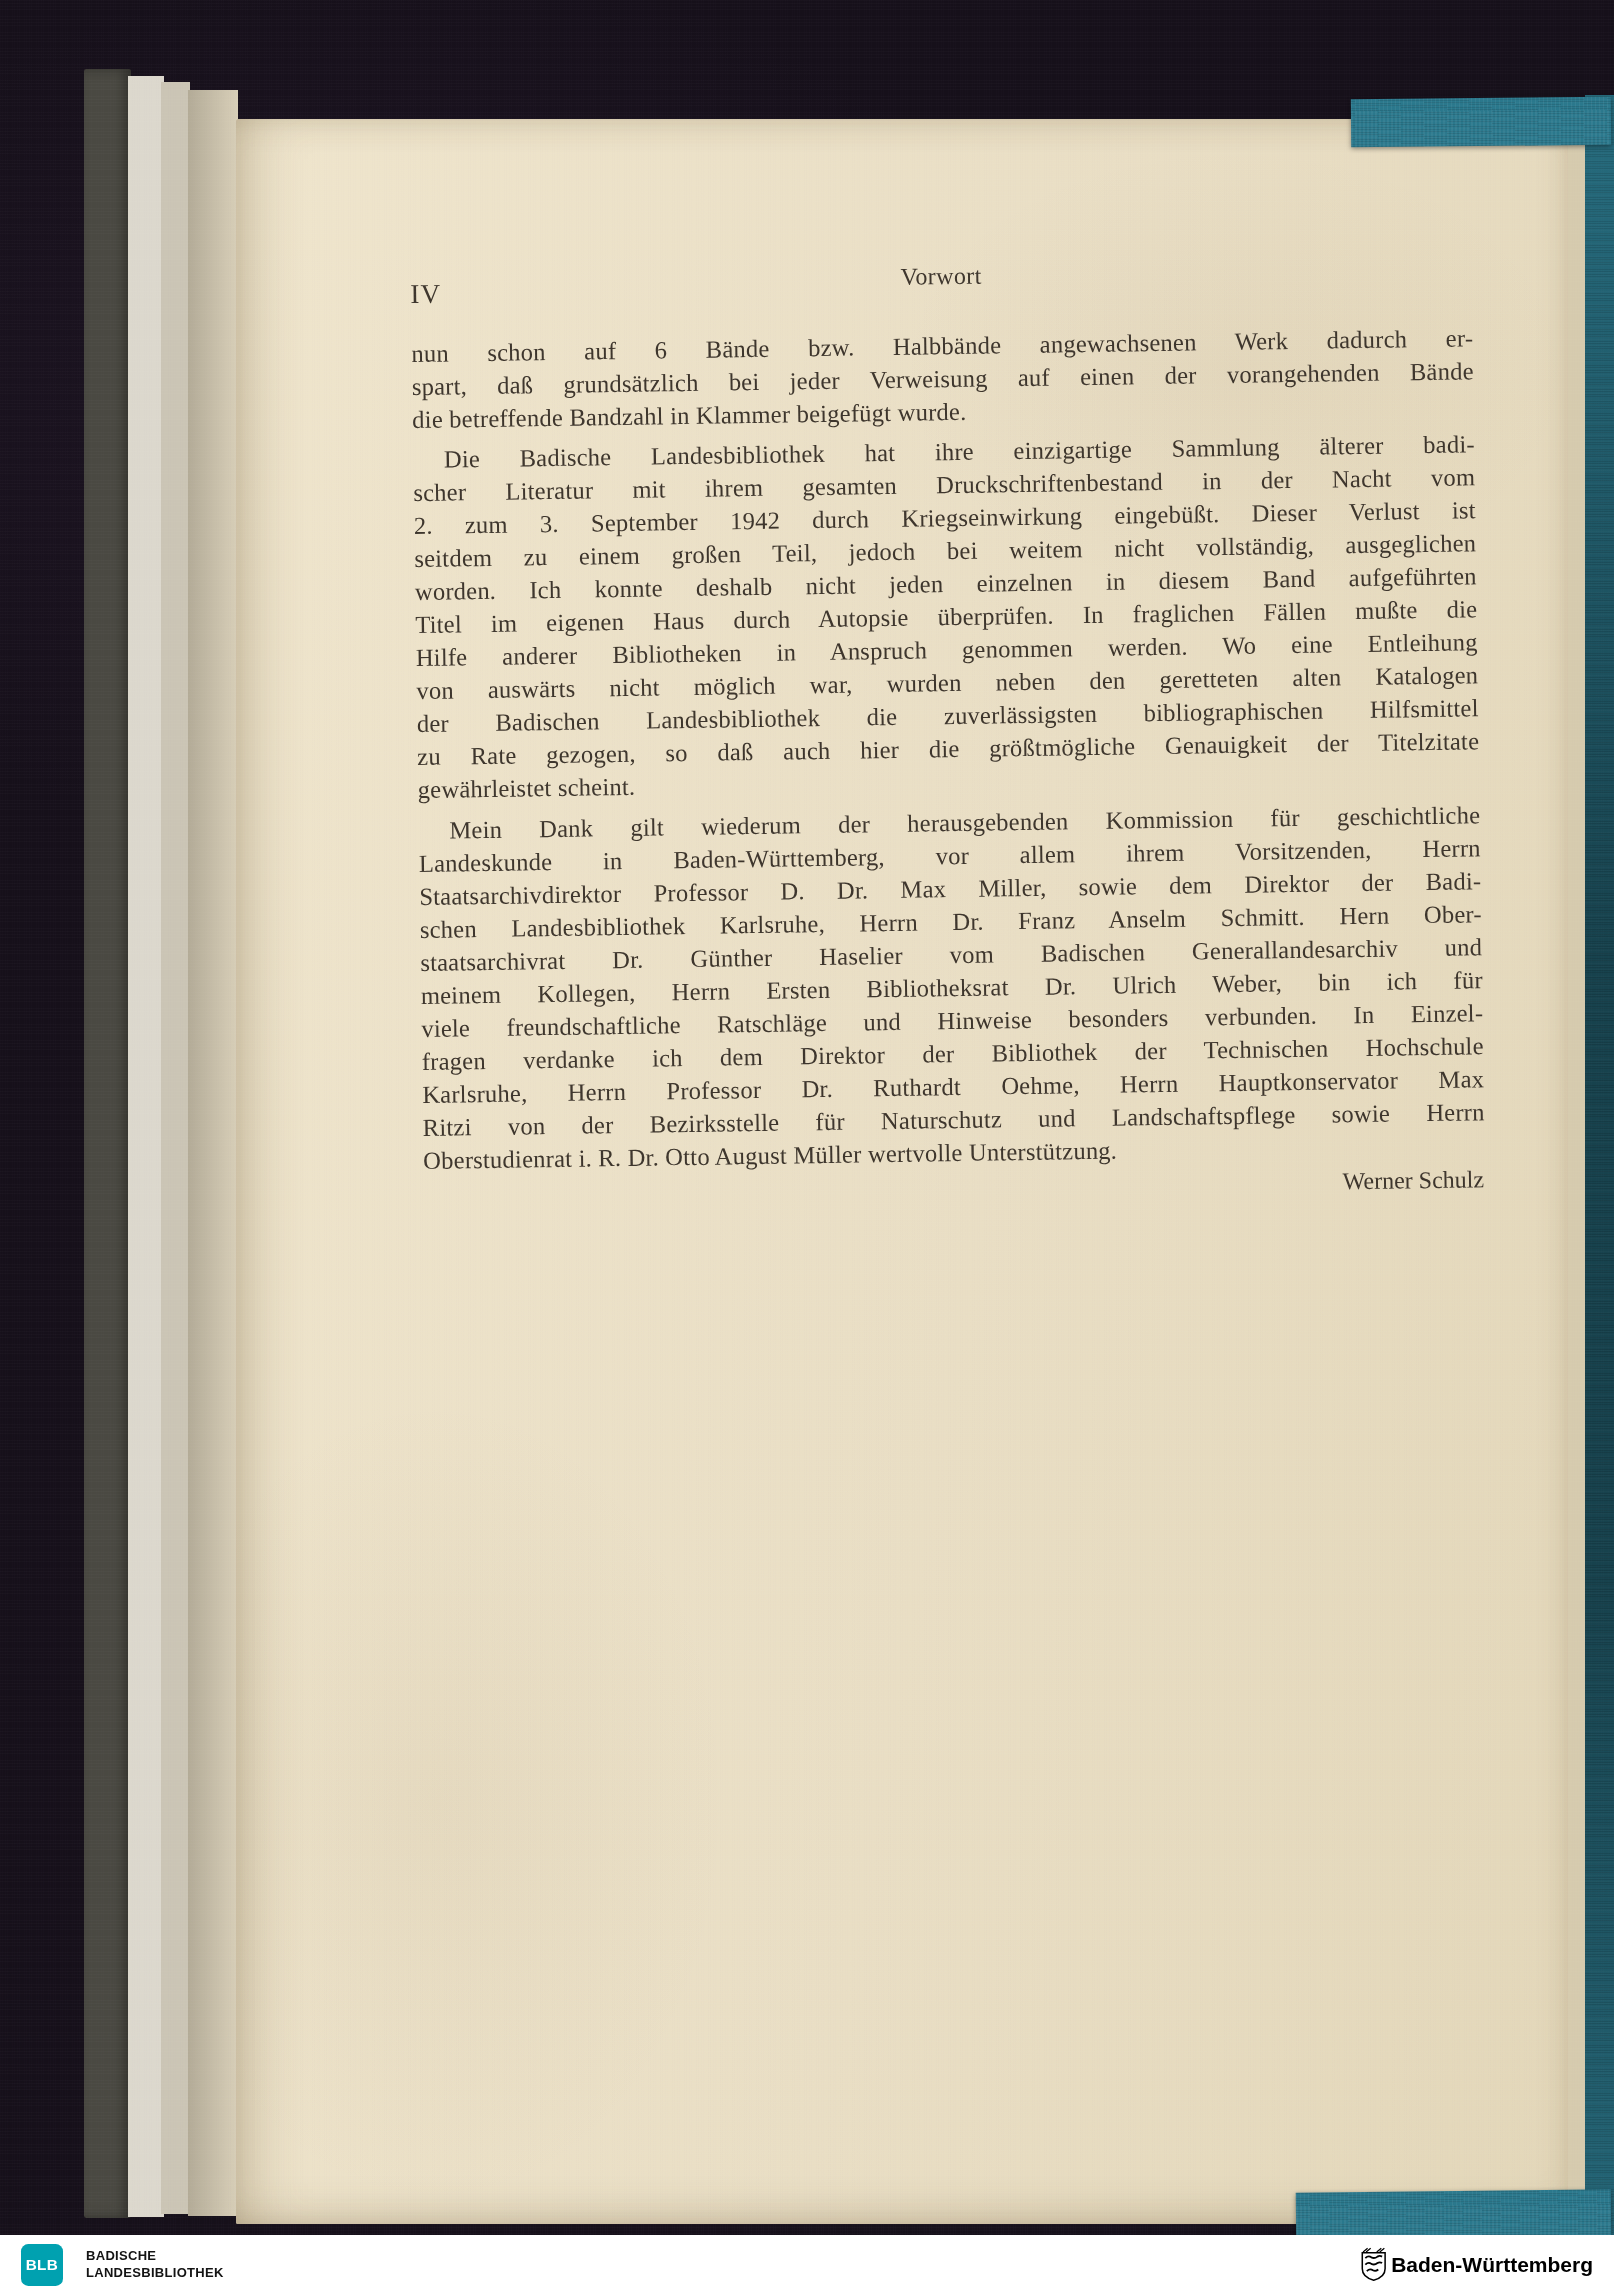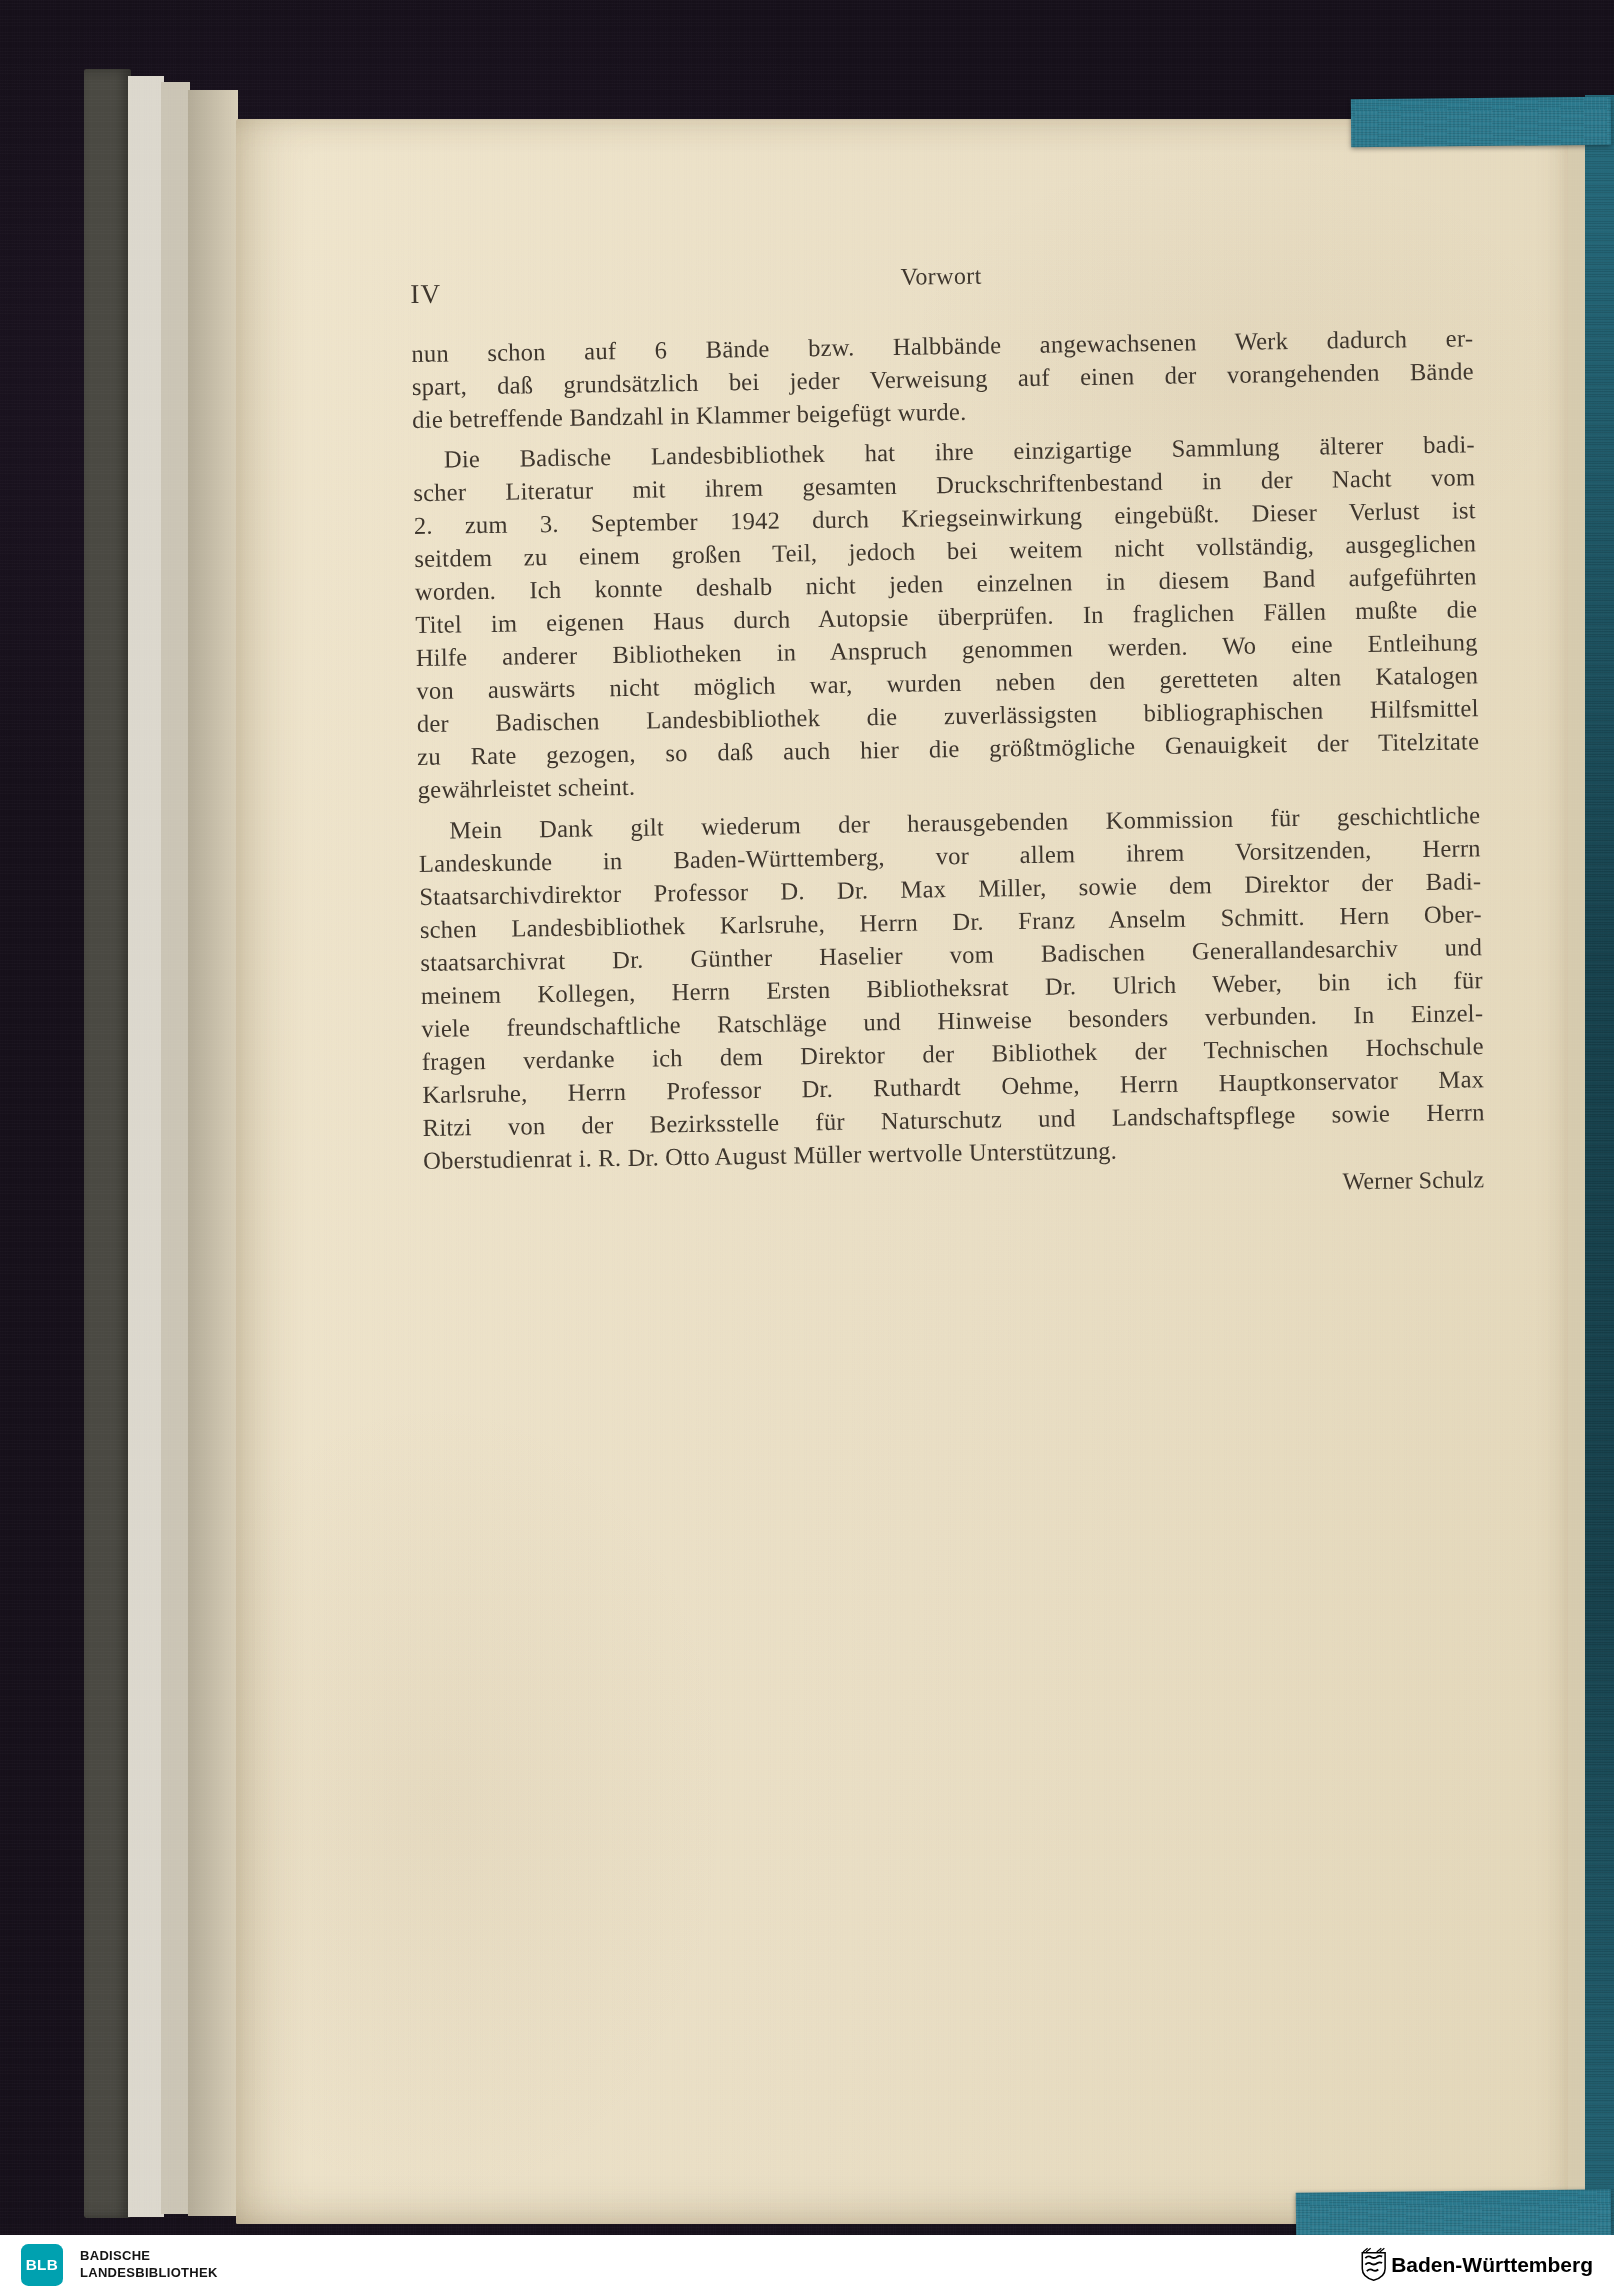--- a/index.html
+++ b/index.html
@@ -103,21 +103,21 @@
   }
 
   
   .footer {
     position: absolute; left: 0; bottom: 0; width: 1614px; height: 60px;
     background: #ffffff; z-index: 20;
     display: flex; align-items: center; justify-content: space-between;
     padding: 0 21px; box-sizing: border-box;
     font-family: "Liberation Sans", sans-serif;
   }
-  .footer-left { display: flex; align-items: center; gap: 17px; }
+  .footer-left { display: flex; align-items: center; gap: 23px; }
   .blb-badge {
     width: 42px; height: 42px; border-radius: 7.3px;
     background: var(--blb-teal, #00a1b0);
     color: #ffffff; font-weight: bold; font-size: 15.3px; letter-spacing: 0.4px;
     display: flex; align-items: center; justify-content: center;
     cursor: pointer;
   }
   .lib-name { font-size: 13px; font-weight: bold; color: #141414; line-height: 1.3; letter-spacing: 0.3px; }
   .footer-right { display: flex; align-items: center; gap: 4px; cursor: pointer; }
   .state-label { font-size: 21px; font-weight: bold; color: #000000; }

